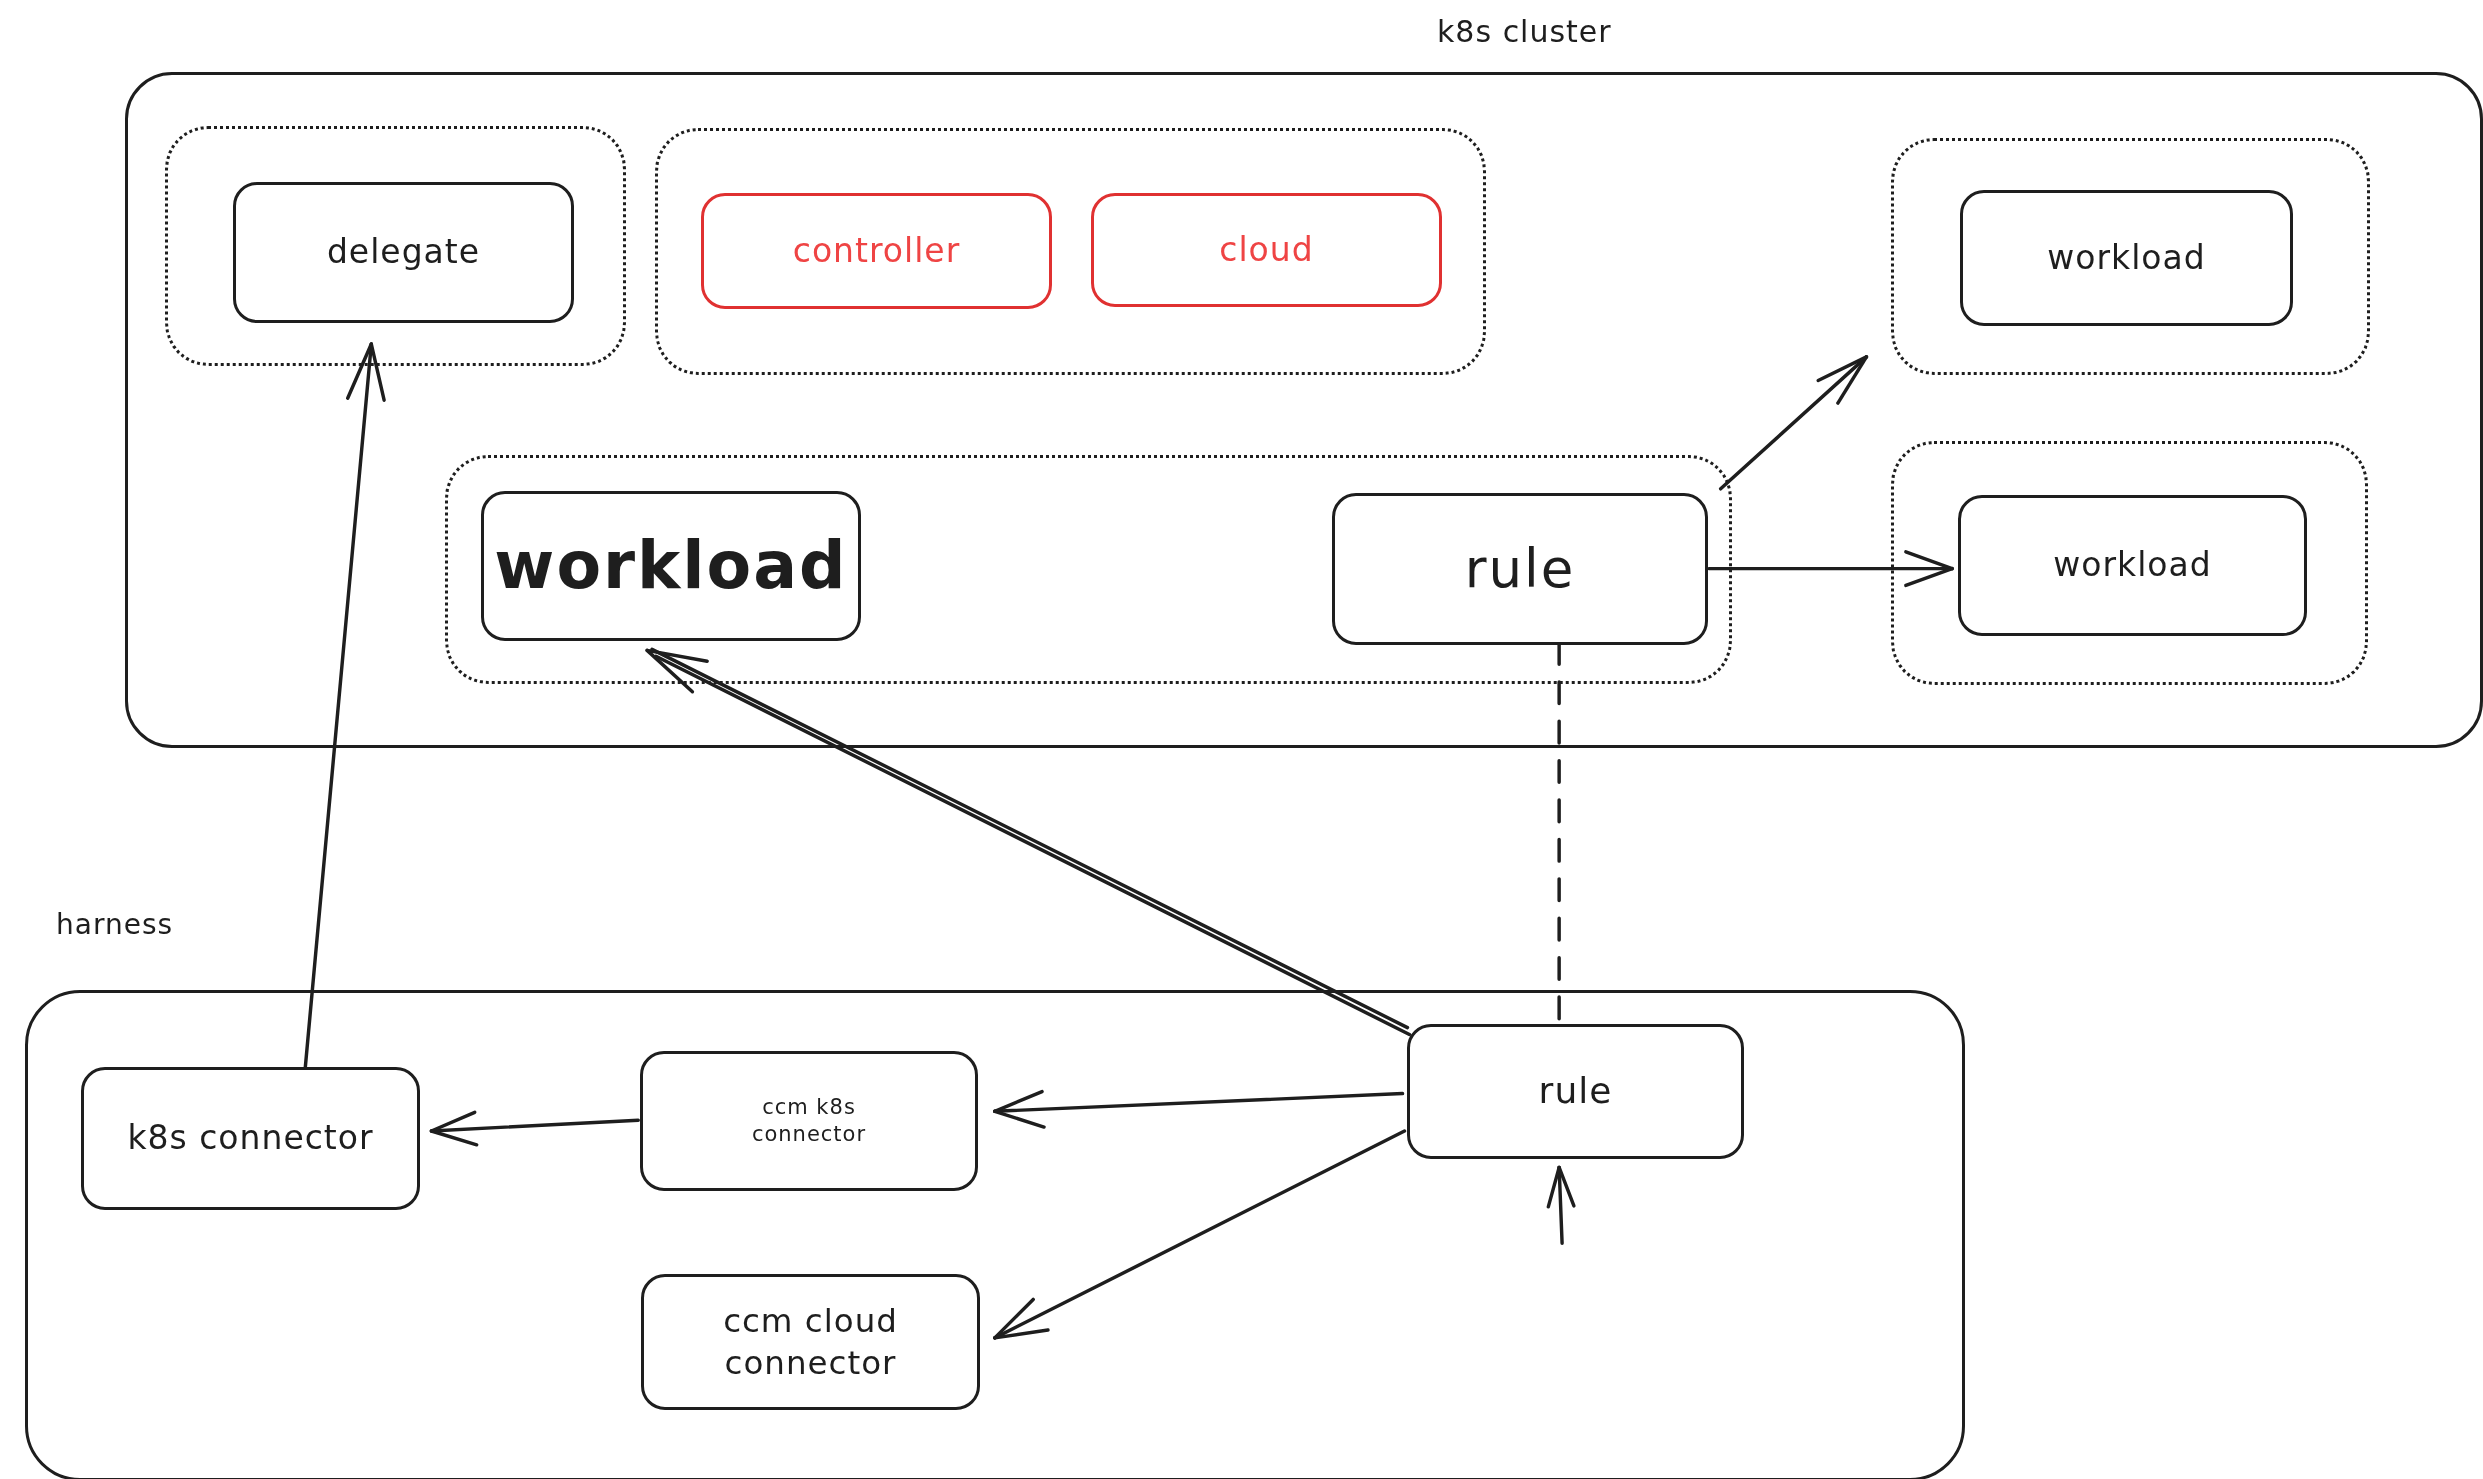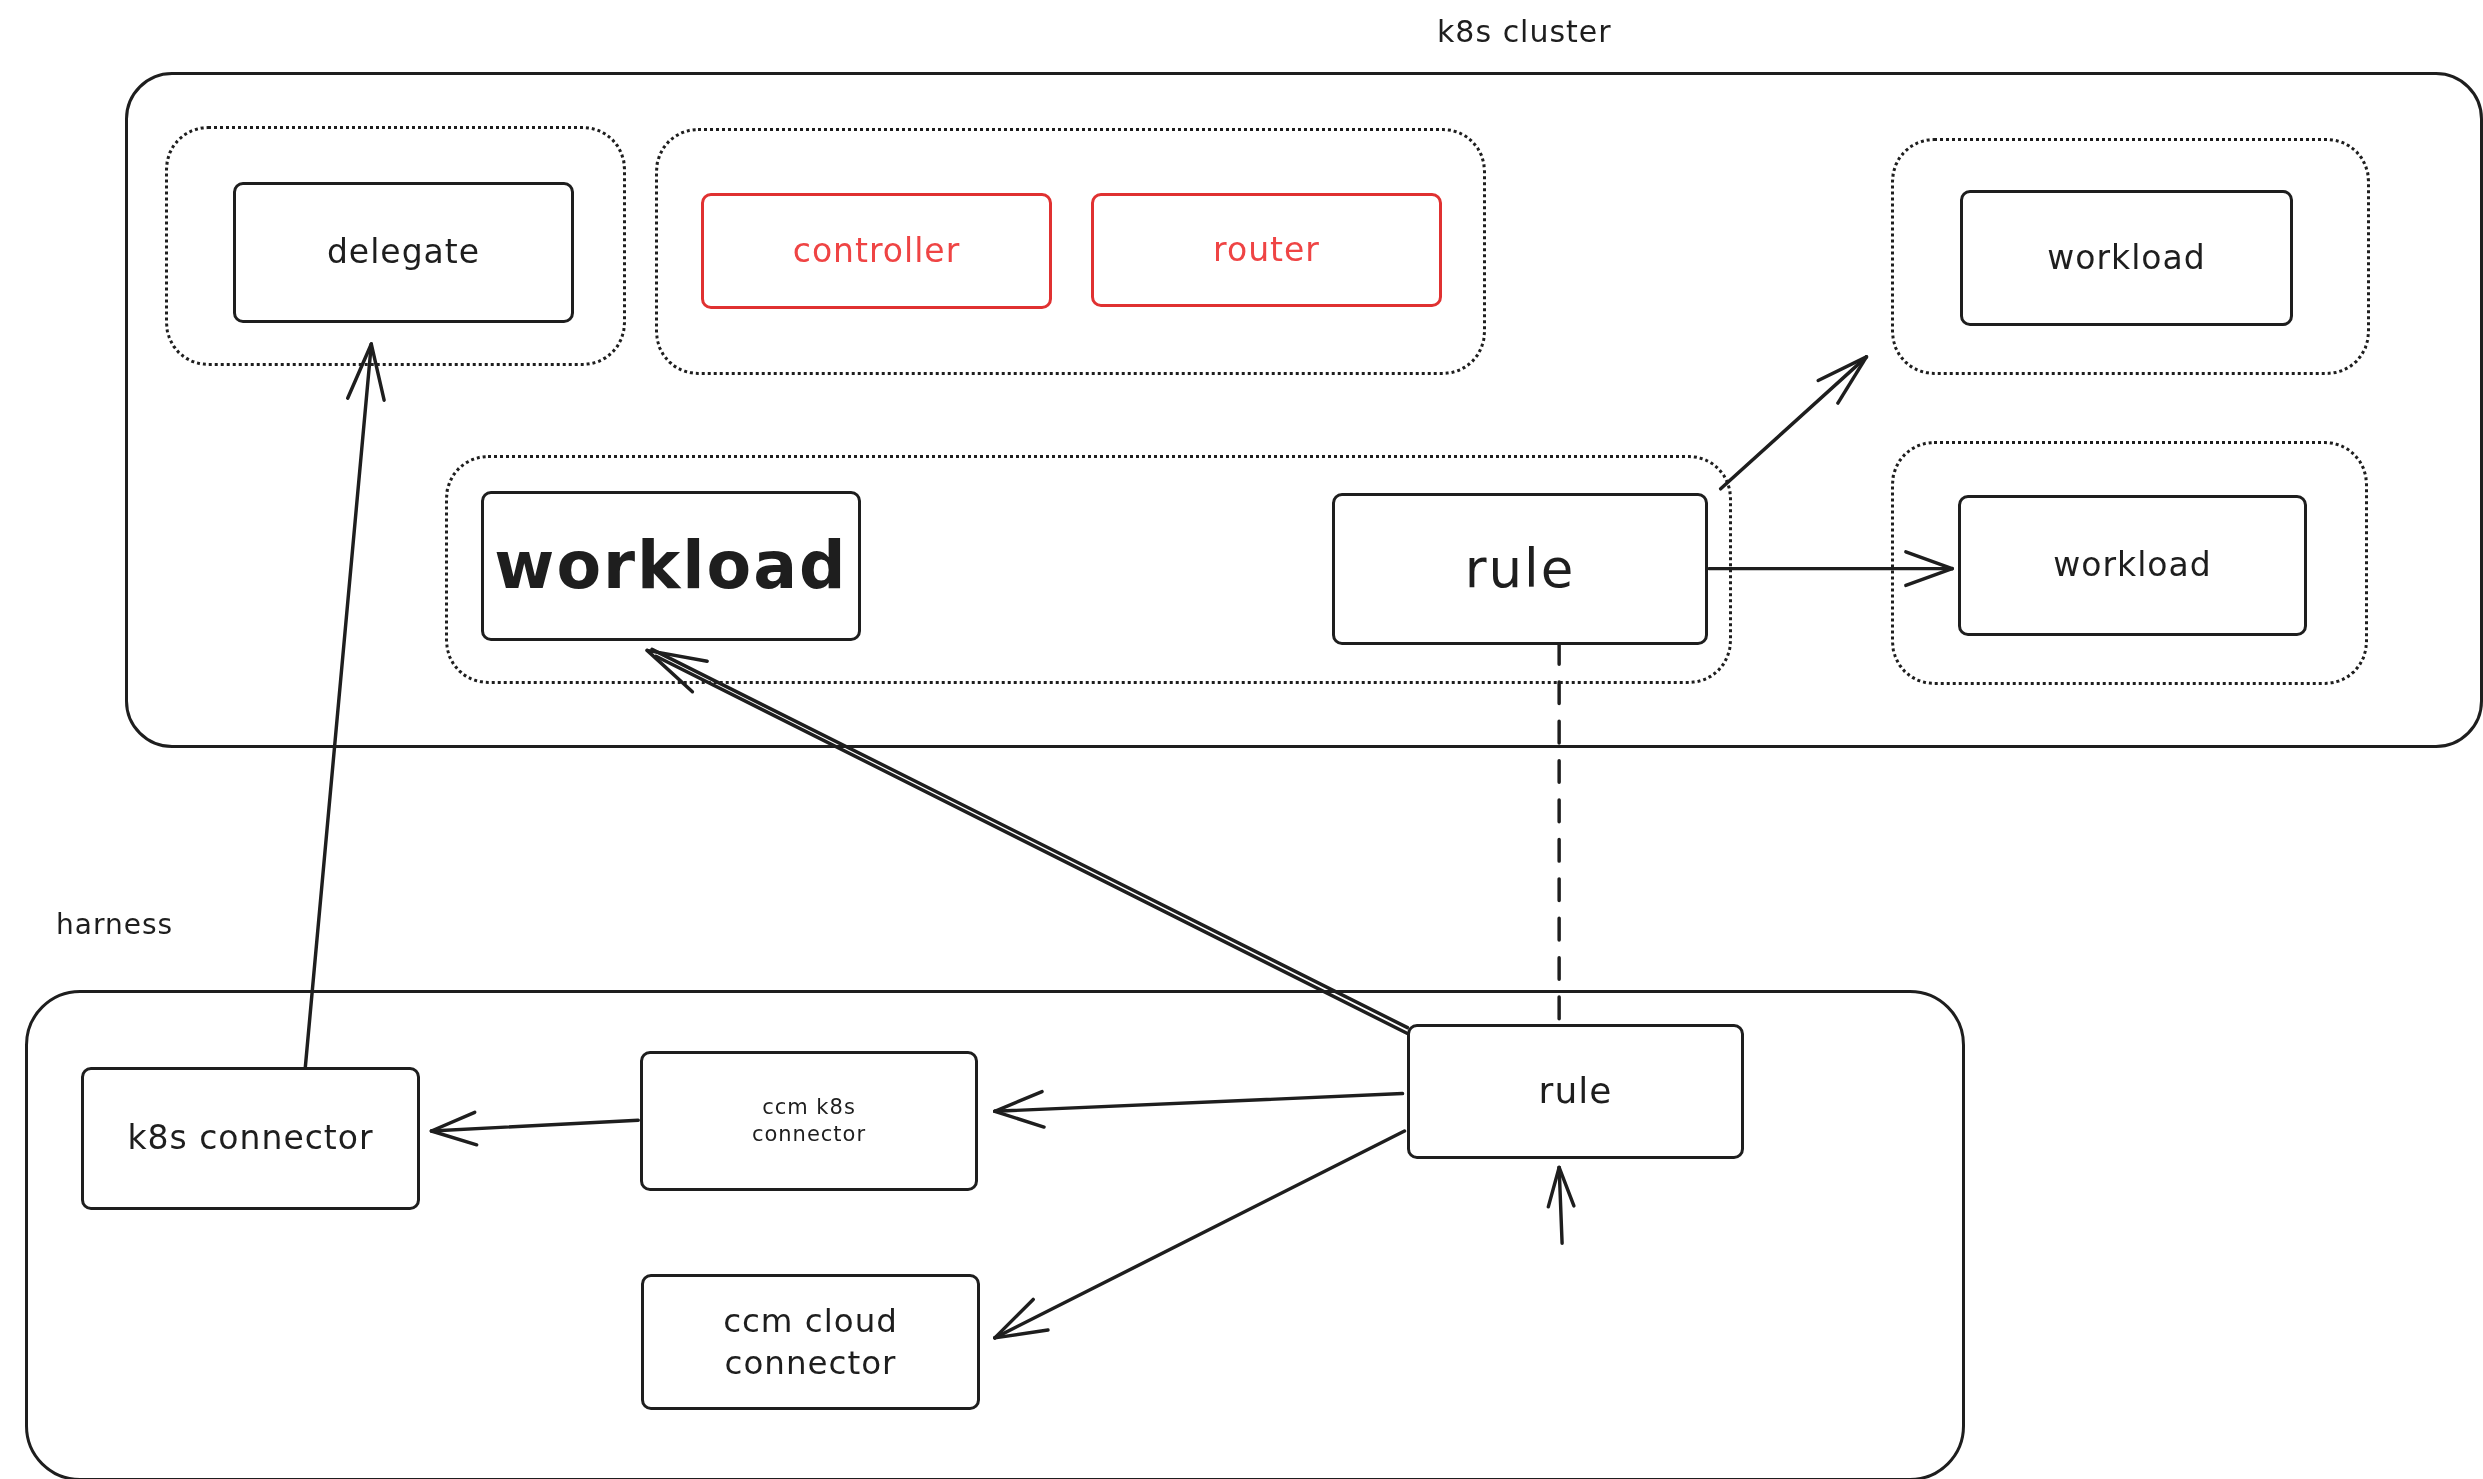--- a/index.html
+++ b/index.html
@@ -8,21 +8,21 @@
     font-family:"DejaVu Sans", sans-serif;color:#1e1e1e;
   }
   .edges{position:absolute;left:0;top:0;width:2483px;height:1480px;}
   .cluster{
     position:absolute;border:3.4px solid #1e1e1e;border-radius:47px;background:transparent;
   }
   .group{
     position:absolute;border:3.4px dotted #1e1e1e;border-radius:43px;background:transparent;
   }
   .node{
-    position:absolute;border:3.4px solid #1e1e1e;border-radius:10px;background:#ffffff;
+    position:absolute;border:3.4px solid #1e1e1e;border-radius:24px;background:#ffffff;
     display:flex;align-items:center;justify-content:center;text-align:center;
     font-size:33px;letter-spacing:1px;line-height:1.3;
   }
   .node.red{border-color:#e03131;color:#ef4444;}
   .node.multiline{white-space:pre-line;}
   .region-label{
     position:absolute;font-size:30px;letter-spacing:1px;color:#1e1e1e;white-space:nowrap;
   }
   .big{font-size:65px;font-weight:600;letter-spacing:2px;}
   .med{font-size:53px;letter-spacing:2px;}
@@ -92,21 +92,21 @@
   </svg>
 
   <div class="region-label" style="left:1437px;top:13.8px;">k8s cluster</div>
   <div class="cluster" style="left:125px;top:72px;width:2352px;height:670px;"></div>
 
   <div class="group" style="left:165px;top:126px;width:455px;height:234px;"></div>
   <div class="node" style="left:233px;top:182px;width:335px;height:135px;">delegate</div>
 
   <div class="group" style="left:655px;top:128px;width:825px;height:241px;"></div>
   <div class="node red" style="left:701px;top:193px;width:345px;height:110px;">controller</div>
-  <div class="node red" style="left:1091px;top:193px;width:345px;height:108px;">router</div>
+  <div class="node red" style="left:1091px;top:193px;width:345px;height:108px;">cloud</div>
 
   <div class="group" style="left:1891px;top:138px;width:473px;height:231px;"></div>
   <div class="node" style="left:1960px;top:190px;width:327px;height:130px;">workload</div>
 
   <div class="group" style="left:445px;top:455px;width:1281px;height:223px;"></div>
   <div class="node big" style="left:481px;top:491px;width:374px;height:144px;">workload</div>
   <div class="node med" style="left:1332px;top:493px;width:370px;height:146px;">rule</div>
 
   <div class="group" style="left:1891px;top:441px;width:471px;height:238px;"></div>
   <div class="node" style="left:1958px;top:495px;width:343px;height:135px;">workload</div>

